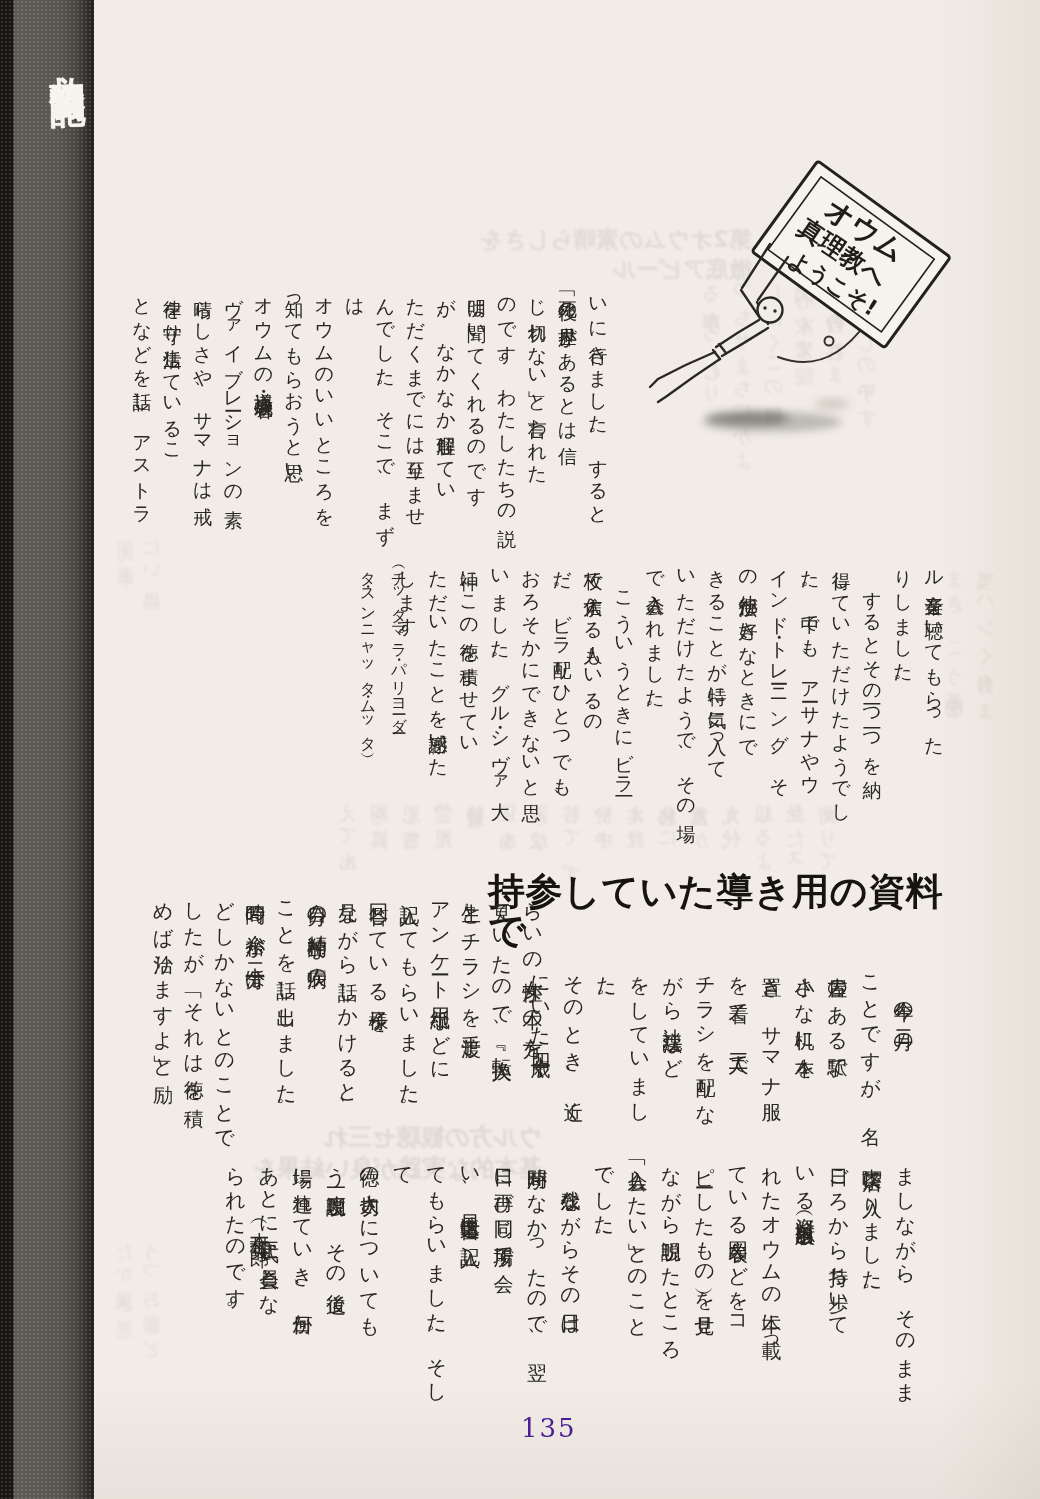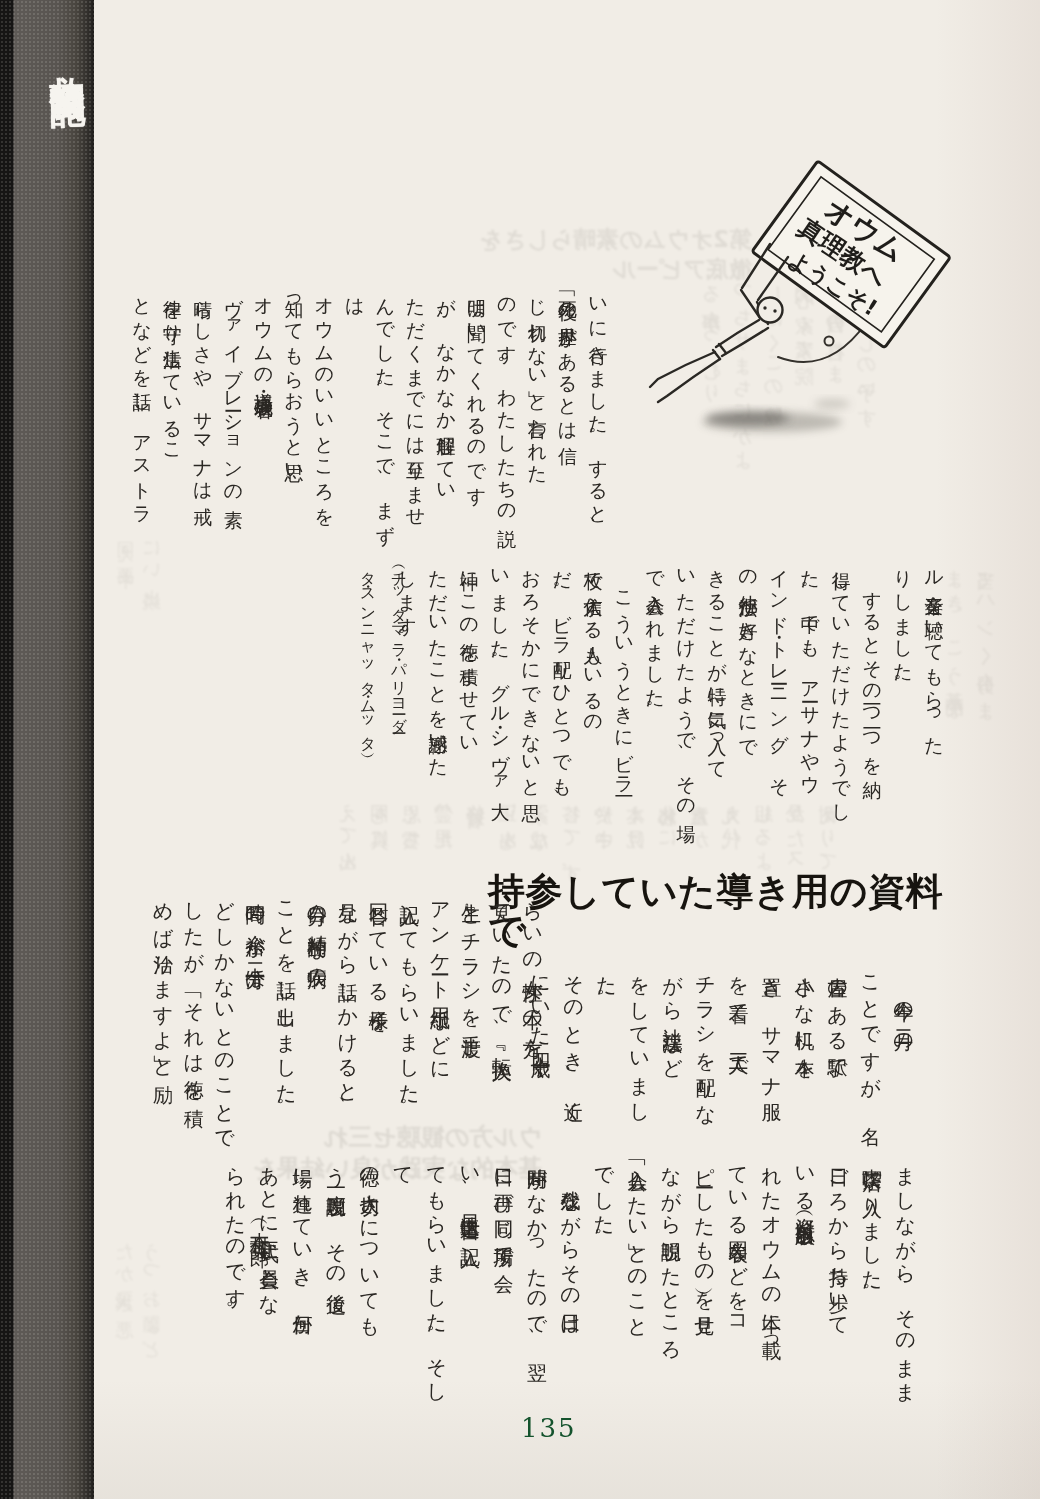--- a/index.html
+++ b/index.html
@@ -53,21 +53,21 @@
   .heading{
     position:absolute;left:488px;top:872px;width:470px;z-index:2;
     font-family:"DejaVu Sans","Liberation Sans",sans-serif;
     font-weight:900;font-size:37px;line-height:39px;letter-spacing:0.5px;
     color:#17140f;
   }
   
   .page-number{
     position:absolute;left:521px;top:1413px;z-index:2;
     font-family:"DejaVu Serif","Liberation Serif",serif;
-    font-size:26px;letter-spacing:2px;color:#14532d;
+    font-size:26px;letter-spacing:2px;color:#4c1d95;
   }
   
   .illustration{position:absolute;left:620px;top:160px;z-index:2;}
   
   .ghost{
     position:absolute;z-index:0;color:#76726a;
     transform:scaleX(-1);filter:blur(1.3px);
     white-space:pre-line;pointer-events:none;
   }
   .ghost.v{writing-mode:vertical-rl;}

